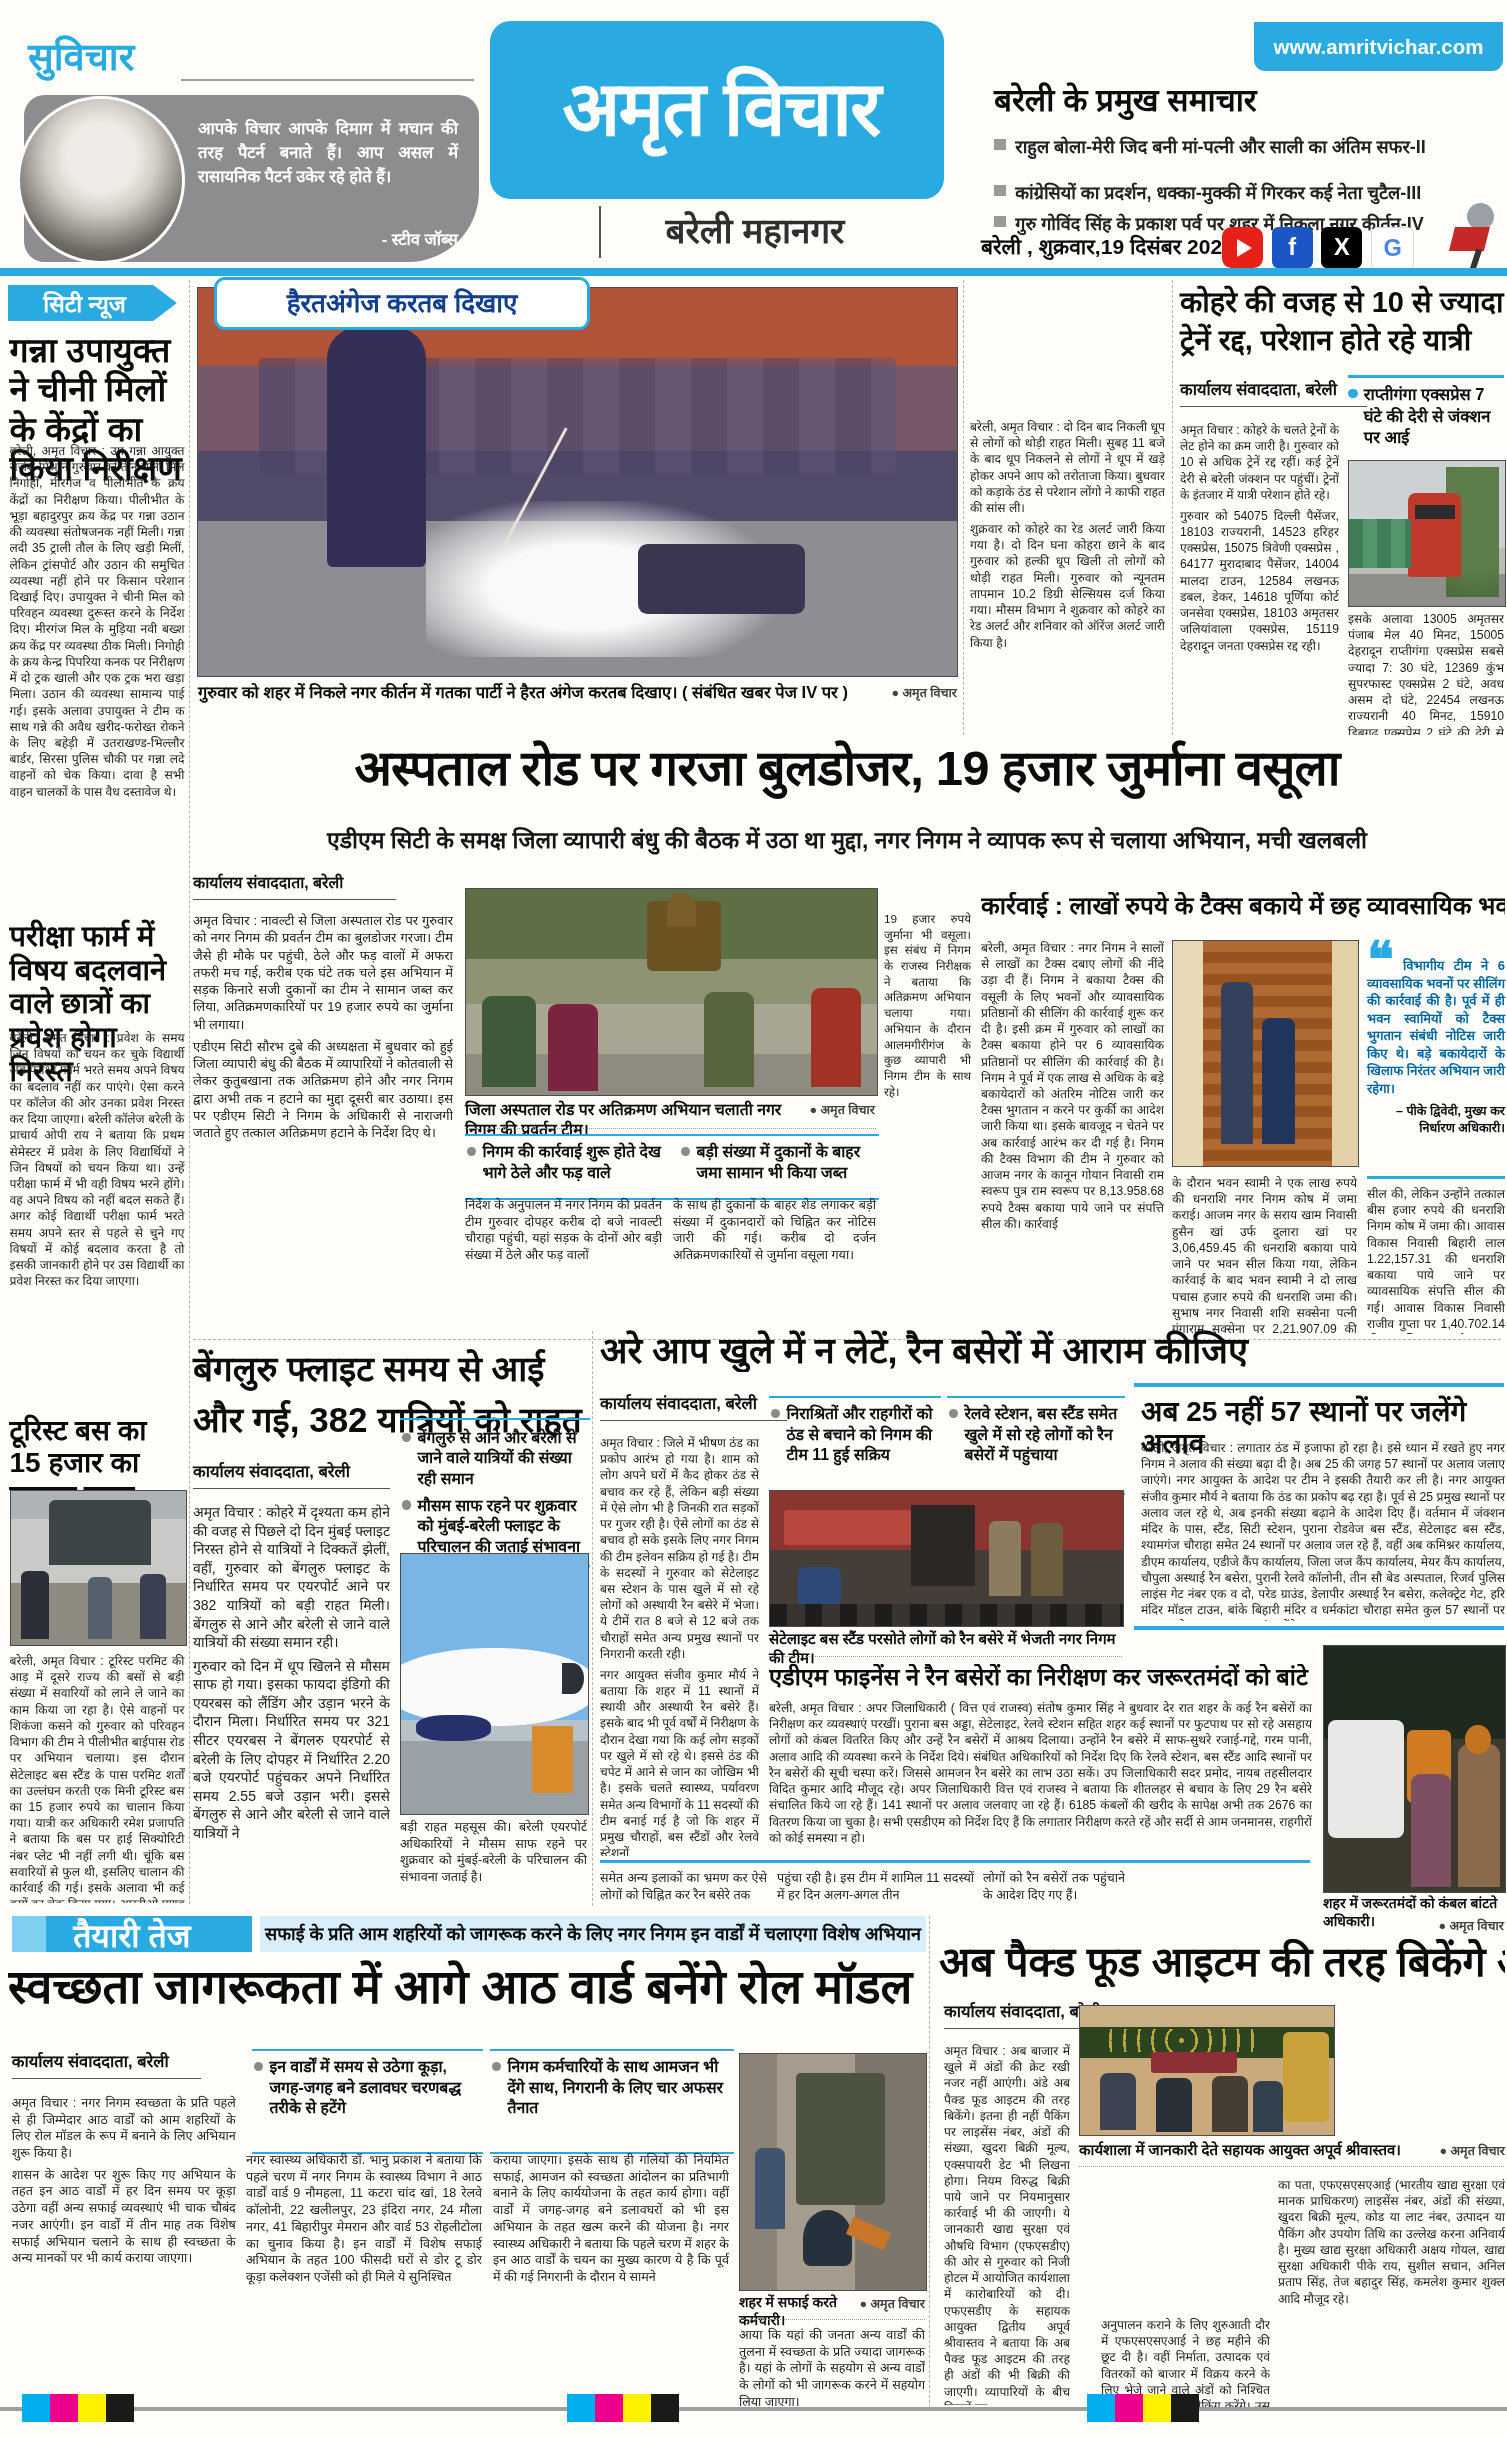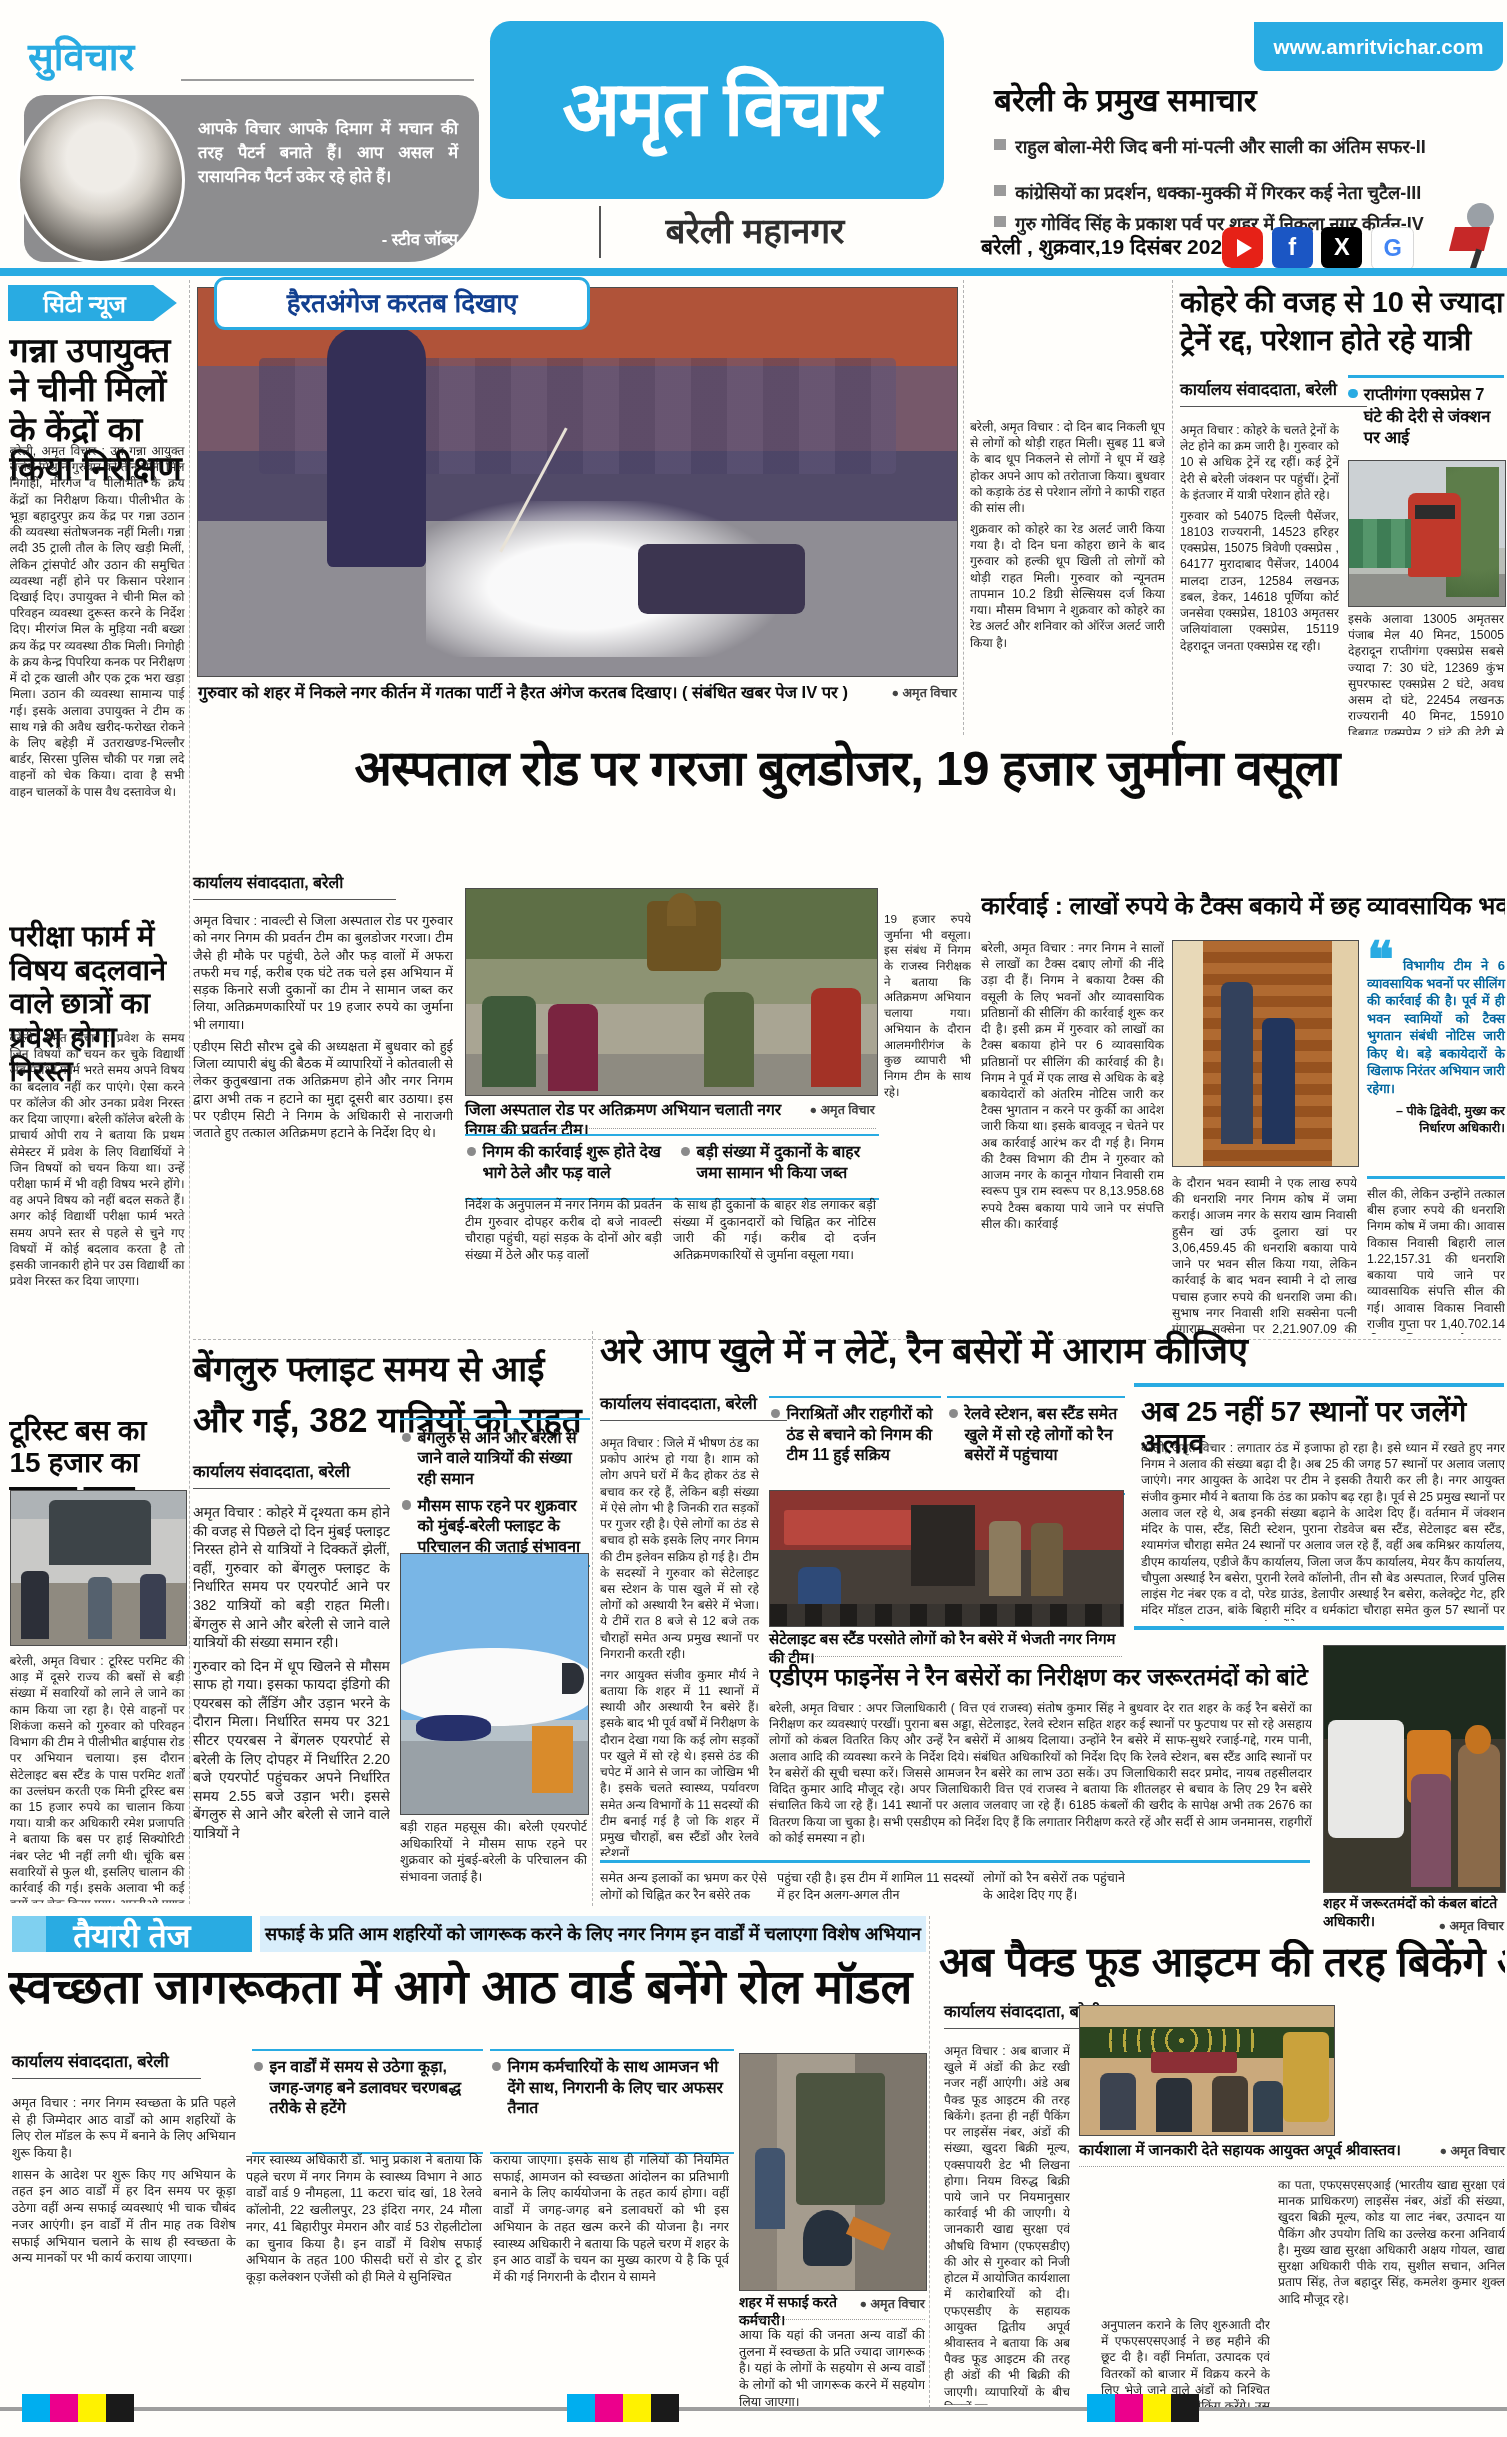--- a/index.html
+++ b/index.html
@@ -142,20 +142,21 @@
   </div>
   <div class="photo" style="left:1348px;top:460px;width:156px;height:145px;background:linear-gradient(180deg,#ccd1d4 0 60%,#b9bdb7 60% 78%,#8e8f8a 78% 100%);">
     <span class="ph" style="left:62%;top:4%;width:34%;height:90%;background:radial-gradient(circle at 60% 40%, #5d7d4a 0 60%, #4a6a3c 100%);"></span>
     <span class="ph" style="left:38%;top:22%;width:34%;height:58%;background:#c0392b;border-radius:7.9px 7.9px 3.2px 3.2px;"></span>
     <span class="ph" style="left:42%;top:30%;width:26%;height:10%;background:#2c2c2c;"></span>
     <span class="ph" style="left:0;top:40%;width:40%;height:34%;background:repeating-linear-gradient(90deg,#3e7d55 0 14px,#55966b 14px 28px);"></span>
   </div>
   <div class="abs j body" style="left:1348px;top:611px;width:156px;height:124px;font-size:12.2px;">इसके अलावा 13005 अमृतसर पंजाब मेल 40 मिनट, 15005 देहरादून राप्तीगंगा एक्सप्रेस सबसे ज्यादा 7: 30 घंटे, 12369 कुंभ सुपरफास्ट एक्सप्रेस 2 घंटे, अवध असम दो घंटे, 22454 लखनऊ राज्यरानी 40 मिनट, 15910 डिब्रुगढ़ एक्सप्रेस 2 घंटे की देरी से बरेली जंक्शन पर आई।</div>
 
   <div class="abs hd" style="left:193px;top:740px;width:1308px;font-size:49px;text-align:center;letter-spacing:-0.8px;">अस्पताल रोड पर गरजा बुलडोजर, 19 हजार जुर्माना वसूला</div>
+  <div class="abs hd" style="left:193px;top:827px;width:1308px;font-size:23px;text-align:center;color:#161616;">एडीएम सिटी के समक्ष जिला व्यापारी बंधु की बैठक में उठा था मुद्दा, नगर निगम ने व्यापक रूप से चलाया अभियान, मची खलबली</div>
   <div class="abs byline" style="left:193px;top:871px;width:203px;font-size:15.8px;">कार्यालय संवाददाता, बरेली</div>
 
   <div class="abs j body" style="left:193px;top:912px;width:260px;height:422px;font-size:13px;">
     <p>अमृत विचार : नावल्टी से जिला अस्पताल रोड पर गुरुवार को नगर निगम की प्रवर्तन टीम का बुलडोजर गरजा। टीम जैसे ही मौके पर पहुंची, ठेले और फड़ वालों में अफरा तफरी मच गई, करीब एक घंटे तक चले इस अभियान में सड़क किनारे सजी दुकानों का टीम ने सामान जब्त कर लिया, अतिक्रमणकारियों पर 19 हजार रुपये का जुर्माना भी लगाया।</p>
     <p>एडीएम सिटी सौरभ दुबे की अध्यक्षता में बुधवार को हुई जिला व्यापारी बंधु की बैठक में व्यापारियों ने कोतवाली से लेकर कुतुबखाना तक अतिक्रमण होने और नगर निगम द्वारा अभी तक न हटाने का मुद्दा दूसरी बार उठाया। इस पर एडीएम सिटी ने निगम के अधिकारी से नाराजगी जताते हुए तत्काल अतिक्रमण हटाने के निर्देश दिए थे।</p>
   </div>
 
   <div class="photo" style="left:465px;top:888px;width:411px;height:206px;background:linear-gradient(180deg,#5e6f46 0 34%,#8d9373 34% 56%,#a9a593 56% 80%,#8e8b81 80% 100%);">
     <span class="ph" style="left:44%;top:6%;width:18%;height:34%;background:#6d5322;border-radius:6.3px;"></span>
     <span class="ph" style="left:49%;top:2%;width:7%;height:16%;background:#7a5d28;border-radius:50% 50% 0 0;"></span>

